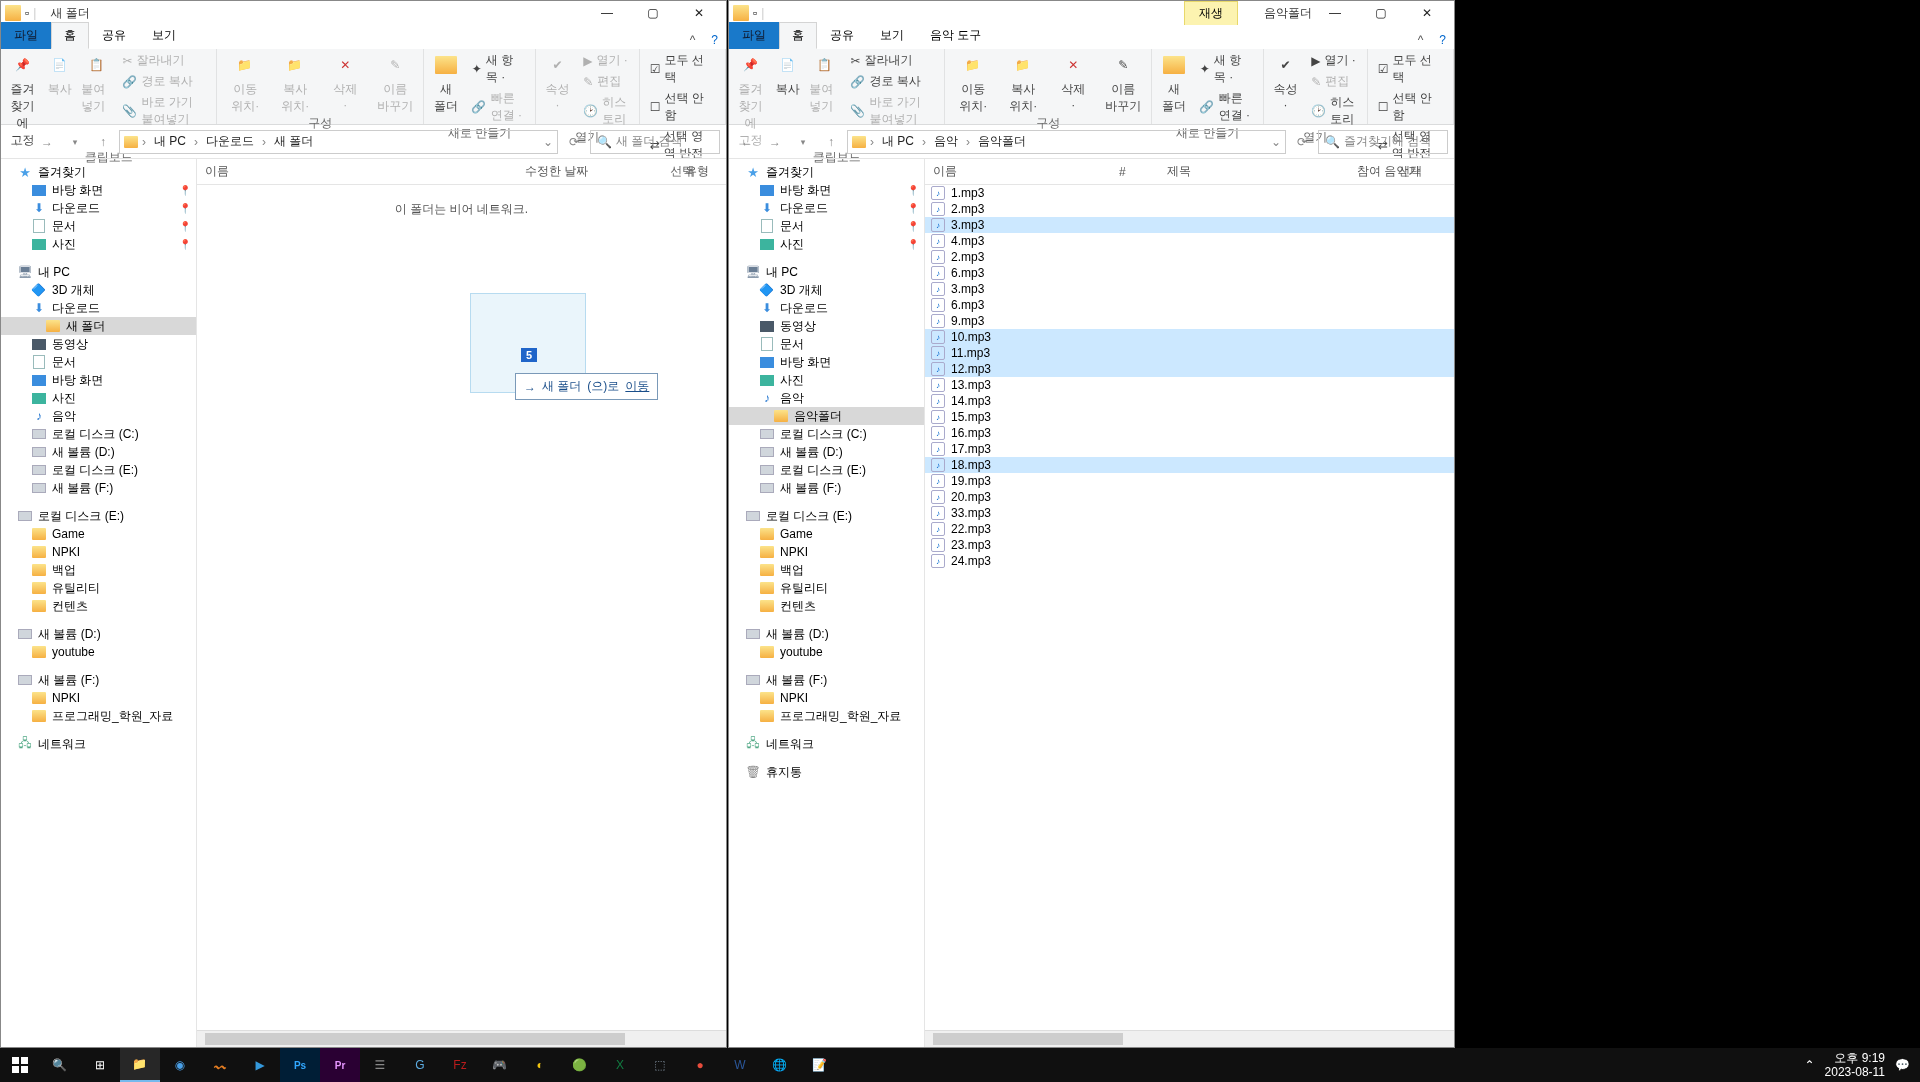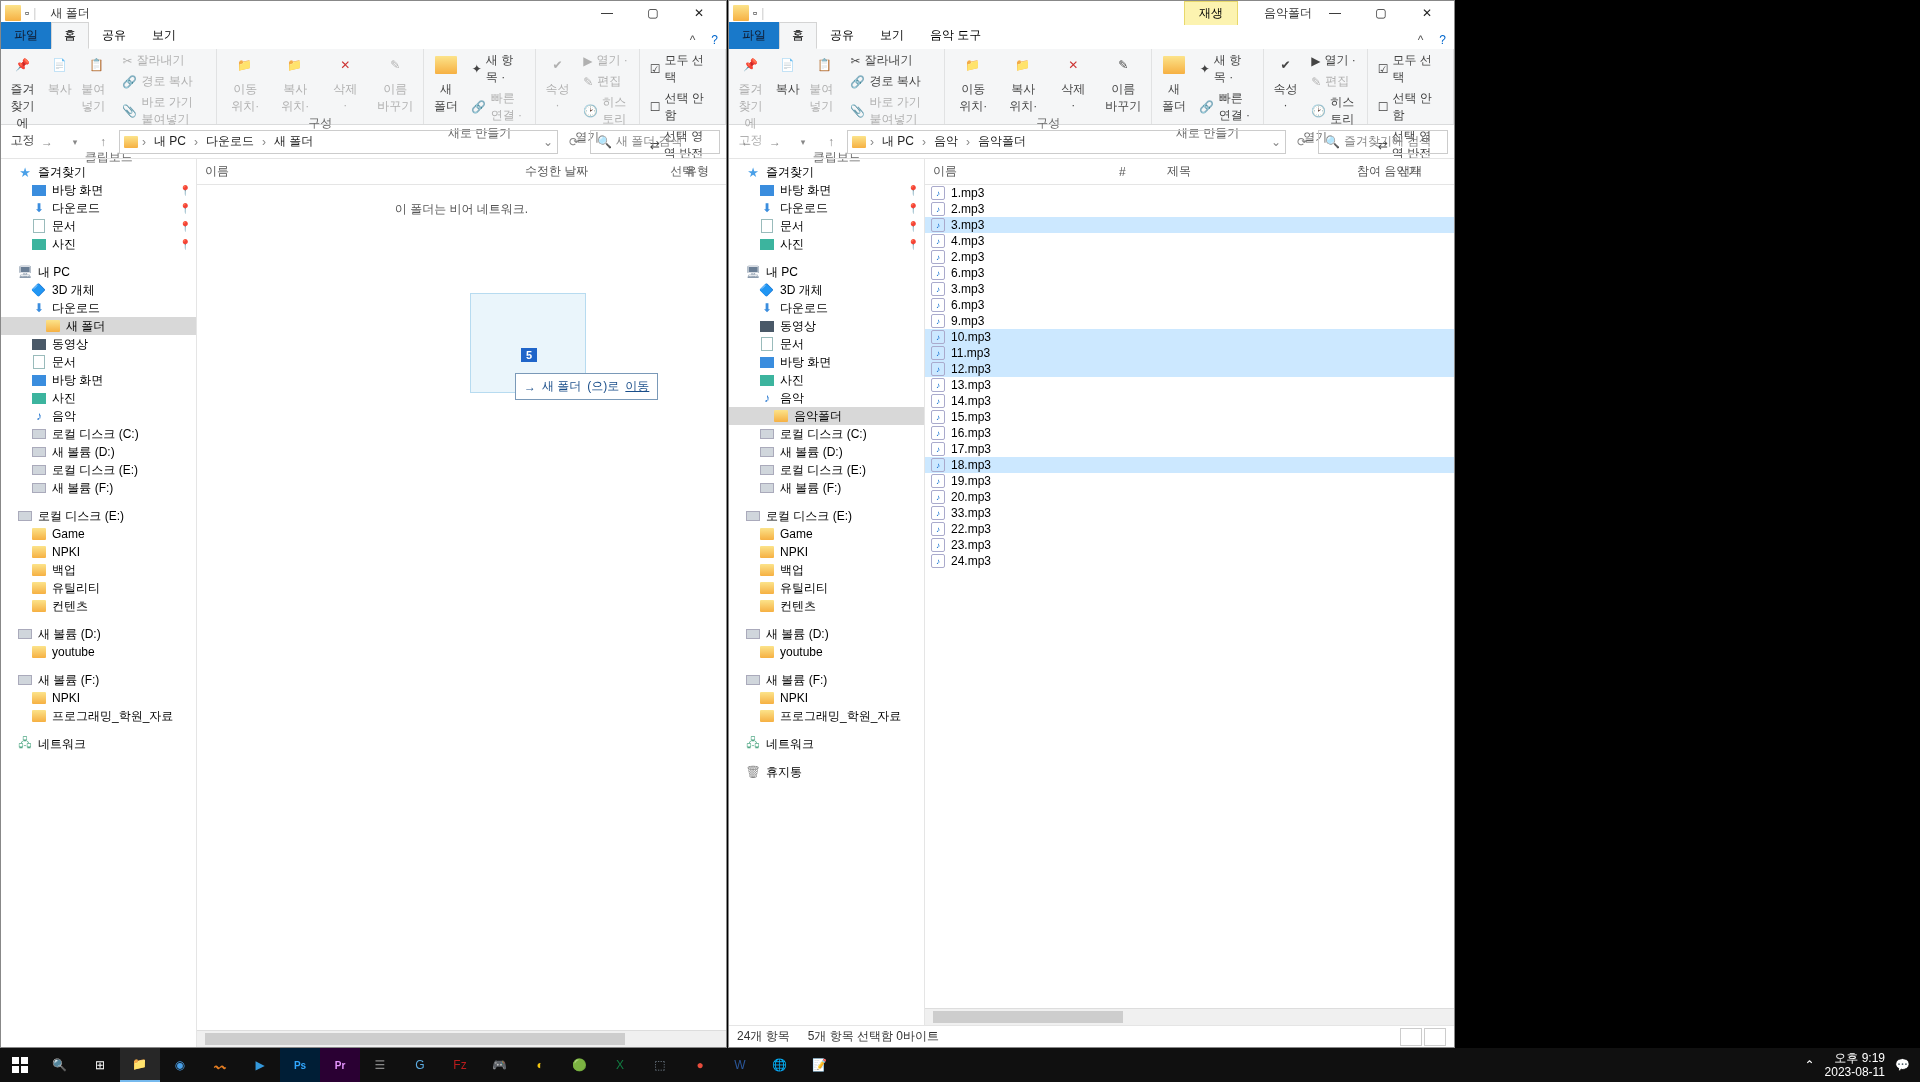--- a/index.html
+++ b/index.html
@@ -878,28 +878,20 @@
           <div class="file-row">
             <div class="fic">♪</div>
             <span>24.mp3</span>
           </div>
         </div>
       <div class="hscroll">
           <span style="width:6px"></span>
           <div class="thumb" style="width:190px"></div>
         </div>
     </div>
-  </div>
-  <div class="statusbar">
-    <span>24개 항목</span>
-    <span>5개 항목 선택함 0바이트</span>
-    <div class="viewbtns">
-        <div class="vb"></div>
-        <div class="vb"></div>
-      </div>
   </div>
 </div>
 
 <div class="taskbar">
   <div class="tbtn">
       <svg width="16" height="16" viewBox="0 0 16 16">
         <rect x="0" y="0" width="7" height="7" fill="#fff"></rect>
         <rect x="9" y="0" width="7" height="7" fill="#fff"></rect>
         <rect x="0" y="9" width="7" height="7" fill="#fff"></rect>
         <rect x="9" y="9" width="7" height="7" fill="#fff"></rect>

